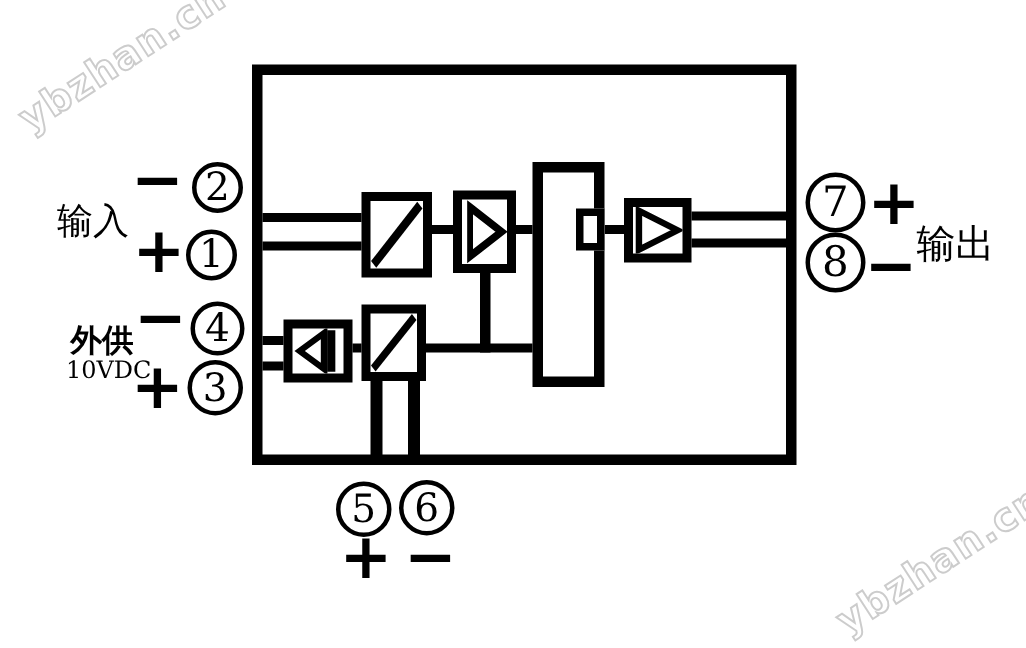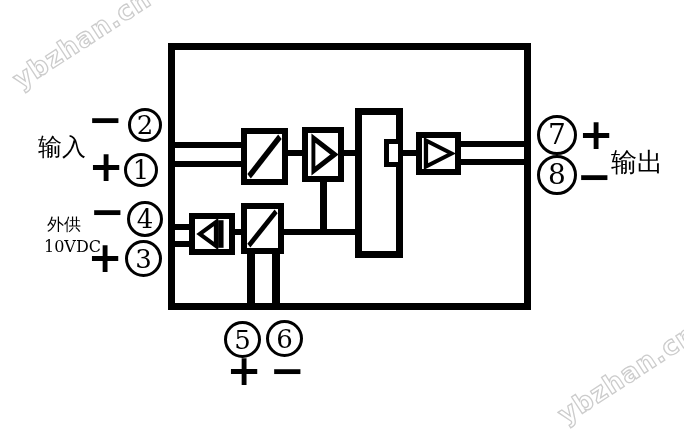--- a/index.html
+++ b/index.html
@@ -15,21 +15,21 @@
   .tab{position:absolute;left:384px;top:139px;width:19px;height:28px;
        border:5px solid #000;box-sizing:border-box;background:#fff;z-index:3}
   .term{position:absolute;border:3px solid #000;border-radius:50%;background:#fff;
         display:flex;align-items:center;justify-content:center;box-sizing:border-box;
         font-family:"DejaVu Serif",serif;font-size:26px;line-height:1;z-index:4}
   .sign{position:absolute;width:30px;height:30px;display:flex;align-items:center;
         justify-content:center;font-weight:bold;font-size:42px;line-height:1;
         font-family:"DejaVu Sans",sans-serif;overflow:visible}
   .lbl{position:absolute;white-space:nowrap}
   .lbl-input{left:38px;top:131px;font-size:24px}
-  .lbl-aux1{left:47px;top:213px;font-size:17px;font-weight:normal}
+  .lbl-aux1{left:47px;top:213px;font-size:21px;font-weight:bold}
   .lbl-aux2{left:44px;top:237px;font-size:16px;font-weight:normal;font-family:"DejaVu Serif",serif}
   .lbl-output{left:611px;top:145px;font-size:26px}
   .lbl-power{left:235px;top:387px;font-size:29px}
   .watermark{position:absolute;width:132px;text-align:center;white-space:nowrap;
              font-family:"DejaVu Sans",sans-serif;font-weight:bold;font-size:26px;
              letter-spacing:1px;color:#ffffff;-webkit-text-stroke:1.3px #cccccc;
              transform:rotate(-33deg);z-index:1}
   .wm-tl{left:5px;top:31px}
   .wm-br{left:550px;top:366px}
 </style>

